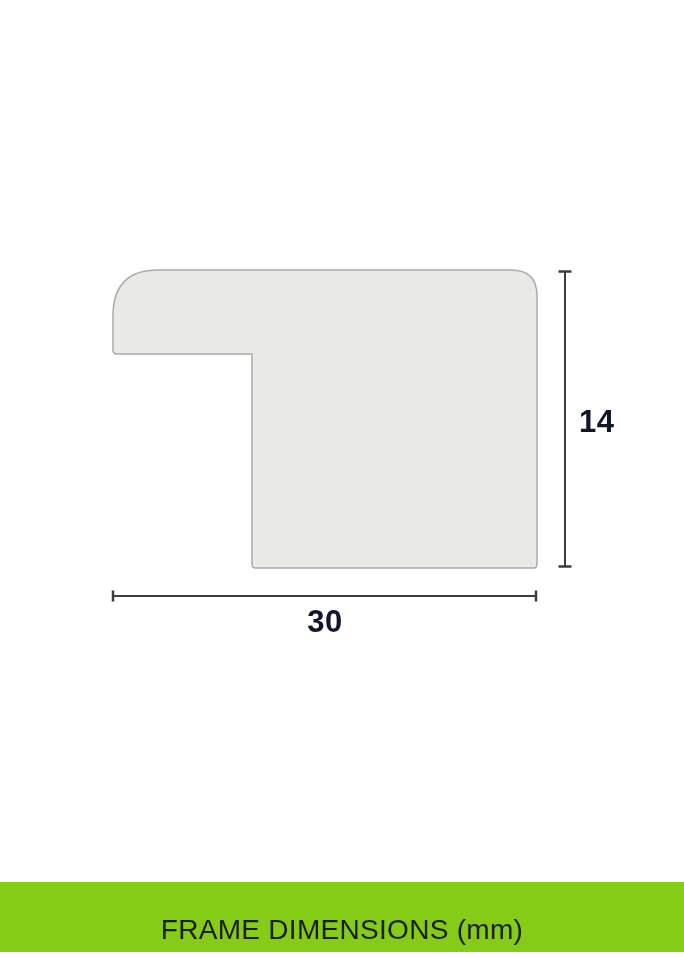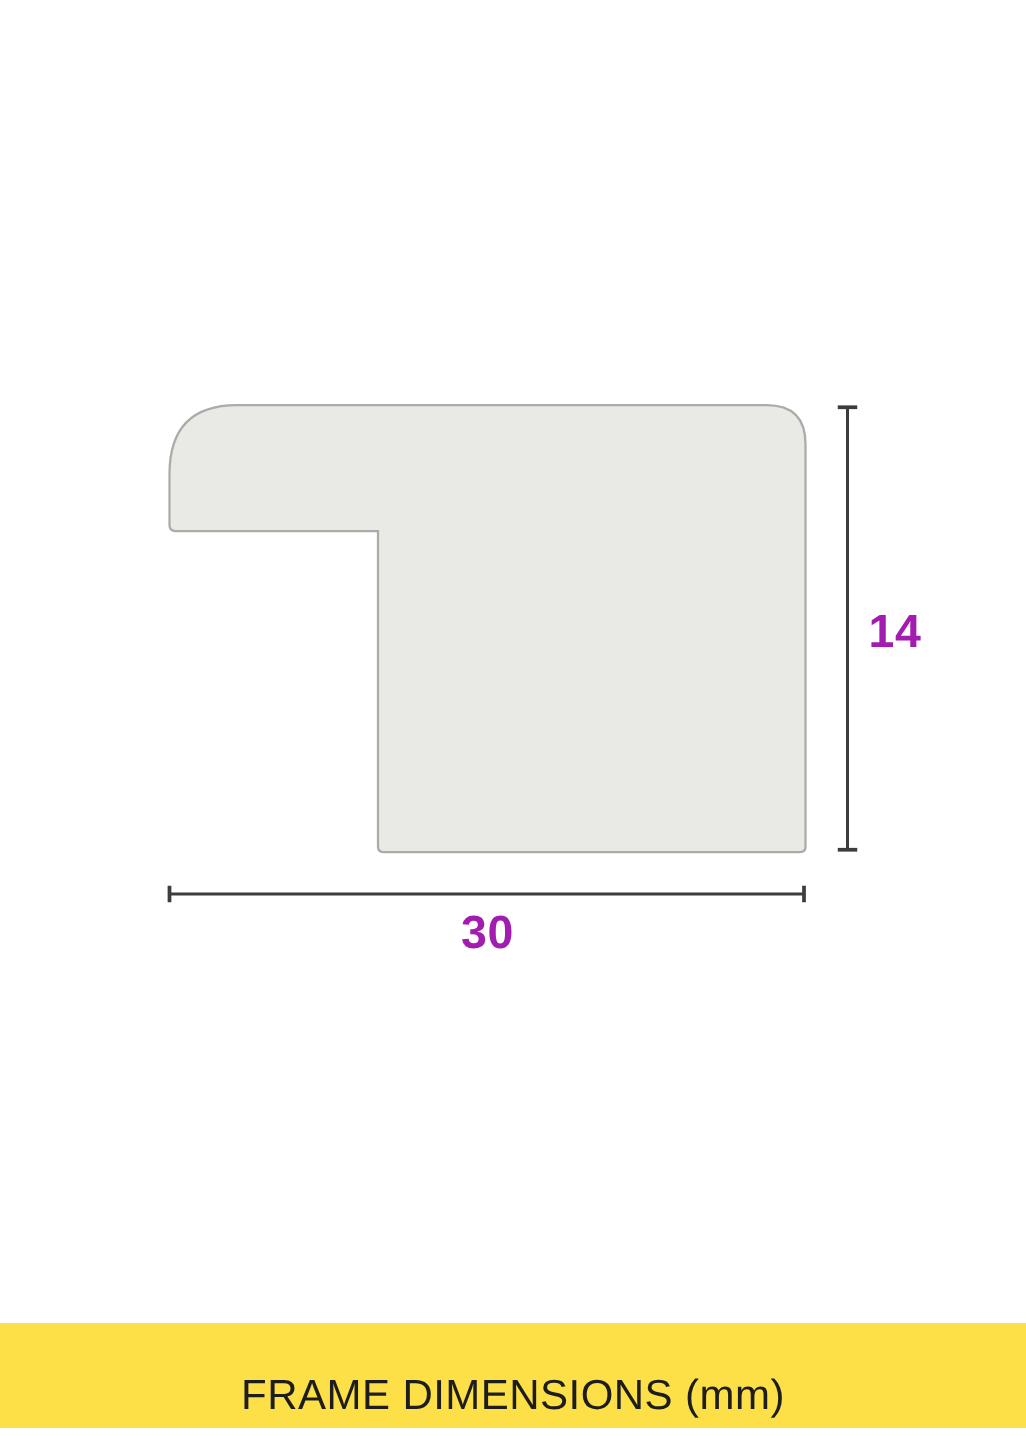--- a/index.html
+++ b/index.html
@@ -36,41 +36,41 @@
   }
   .dim-cap {
     stroke: #3d3d3d;
     stroke-width: 2.5;
     fill: none;
   }
   .dim-label {
     position: absolute;
     font-size: 31px;
     font-weight: 700;
-    color: #a21caf;
+    color: #0f172a;
     letter-spacing: 0.5px;
     white-space: nowrap;
   }
   .dim-label.height {
     left: 579px;
     top: 423px;
     transform: translateY(-54%);
   }
   .dim-label.width {
     left: 325px;
     top: 622px;
     transform: translate(-50%, -50%);
   }
   .footer-bar {
     position: absolute;
     left: 0;
     top: 882px;
     width: 684px;
     height: 70px;
-    background: #fde047;
+    background: #84cc16;
   }
   .footer-title {
     position: absolute;
     left: 0;
     right: 0;
     top: 32px;
     text-align: center;
     font-size: 28px;
     font-weight: 500;
     color: #1d1d1d;

